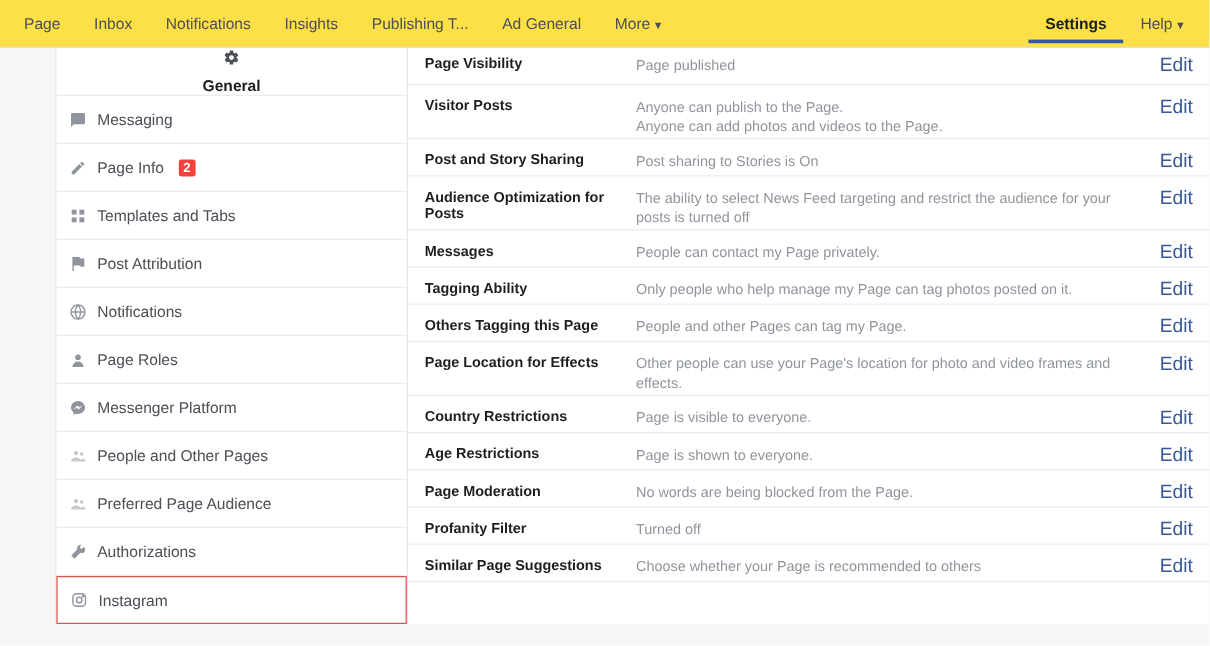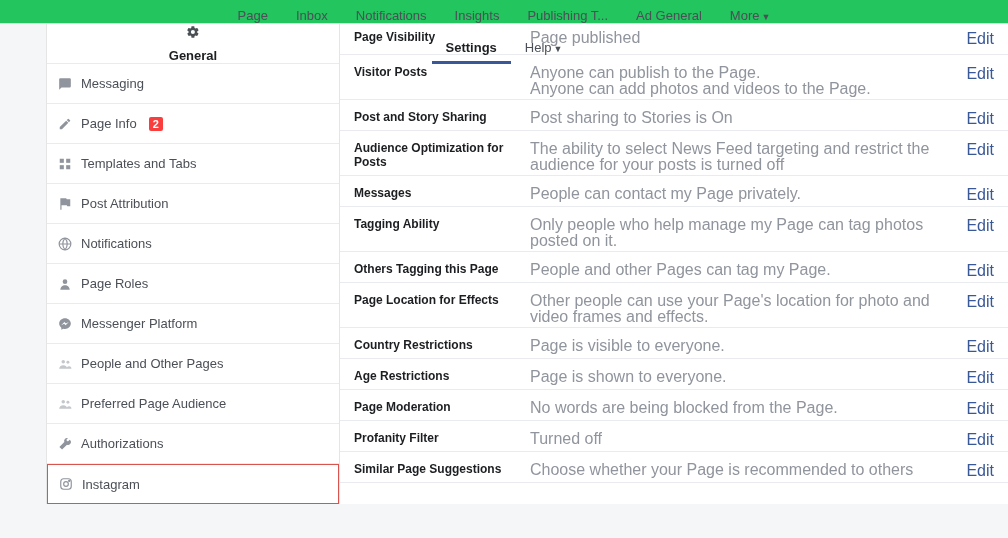--- a/index.html
+++ b/index.html
@@ -6,28 +6,27 @@
   body {
     font-family: Helvetica, Arial, sans-serif;
     font-size: 13px;
     color: #1c1e21;
     background: #f5f6f7;
     width: 1008px;
     height: 538px;
     overflow: hidden;
   }
   .topnav {
-    height: 24px;
-    background: #22c55e;
+    height: 40px;
+    background: #fde047;
     border-bottom: 1px solid #dddfe2;
     display: flex;
     align-items: center;
     padding: 0 6px 0 6px;
     position: relative;
-    flex-direction: column;
   }
   .topnav-left { display: flex; flex: 1; }
   .topnav-right { display: flex; }
   .topnav-item {
     padding: 0 14px;
     height: 32px;
     line-height: 32px;
     font-size: 13px;
     color: #4b4f56;
     cursor: pointer;
@@ -103,21 +102,21 @@
     align-items: start;
     column-gap: 6px;
   }
   .setting-row.tight { padding-top:6px; padding-bottom:6px; }
   .setting-label {
     font-weight: 700;
     font-size: 12px;
     color:#1c1e21;
   }
   .setting-desc {
-    font-size: 16px;
+    font-size: 12px;
     color:#90949c;
     line-height: 16px;
   }
   .setting-desc .line2 { display:block; }
   .edit-link {
     color:#385898;
     font-size:16px;
     text-align:right;
     cursor:pointer;
   }

